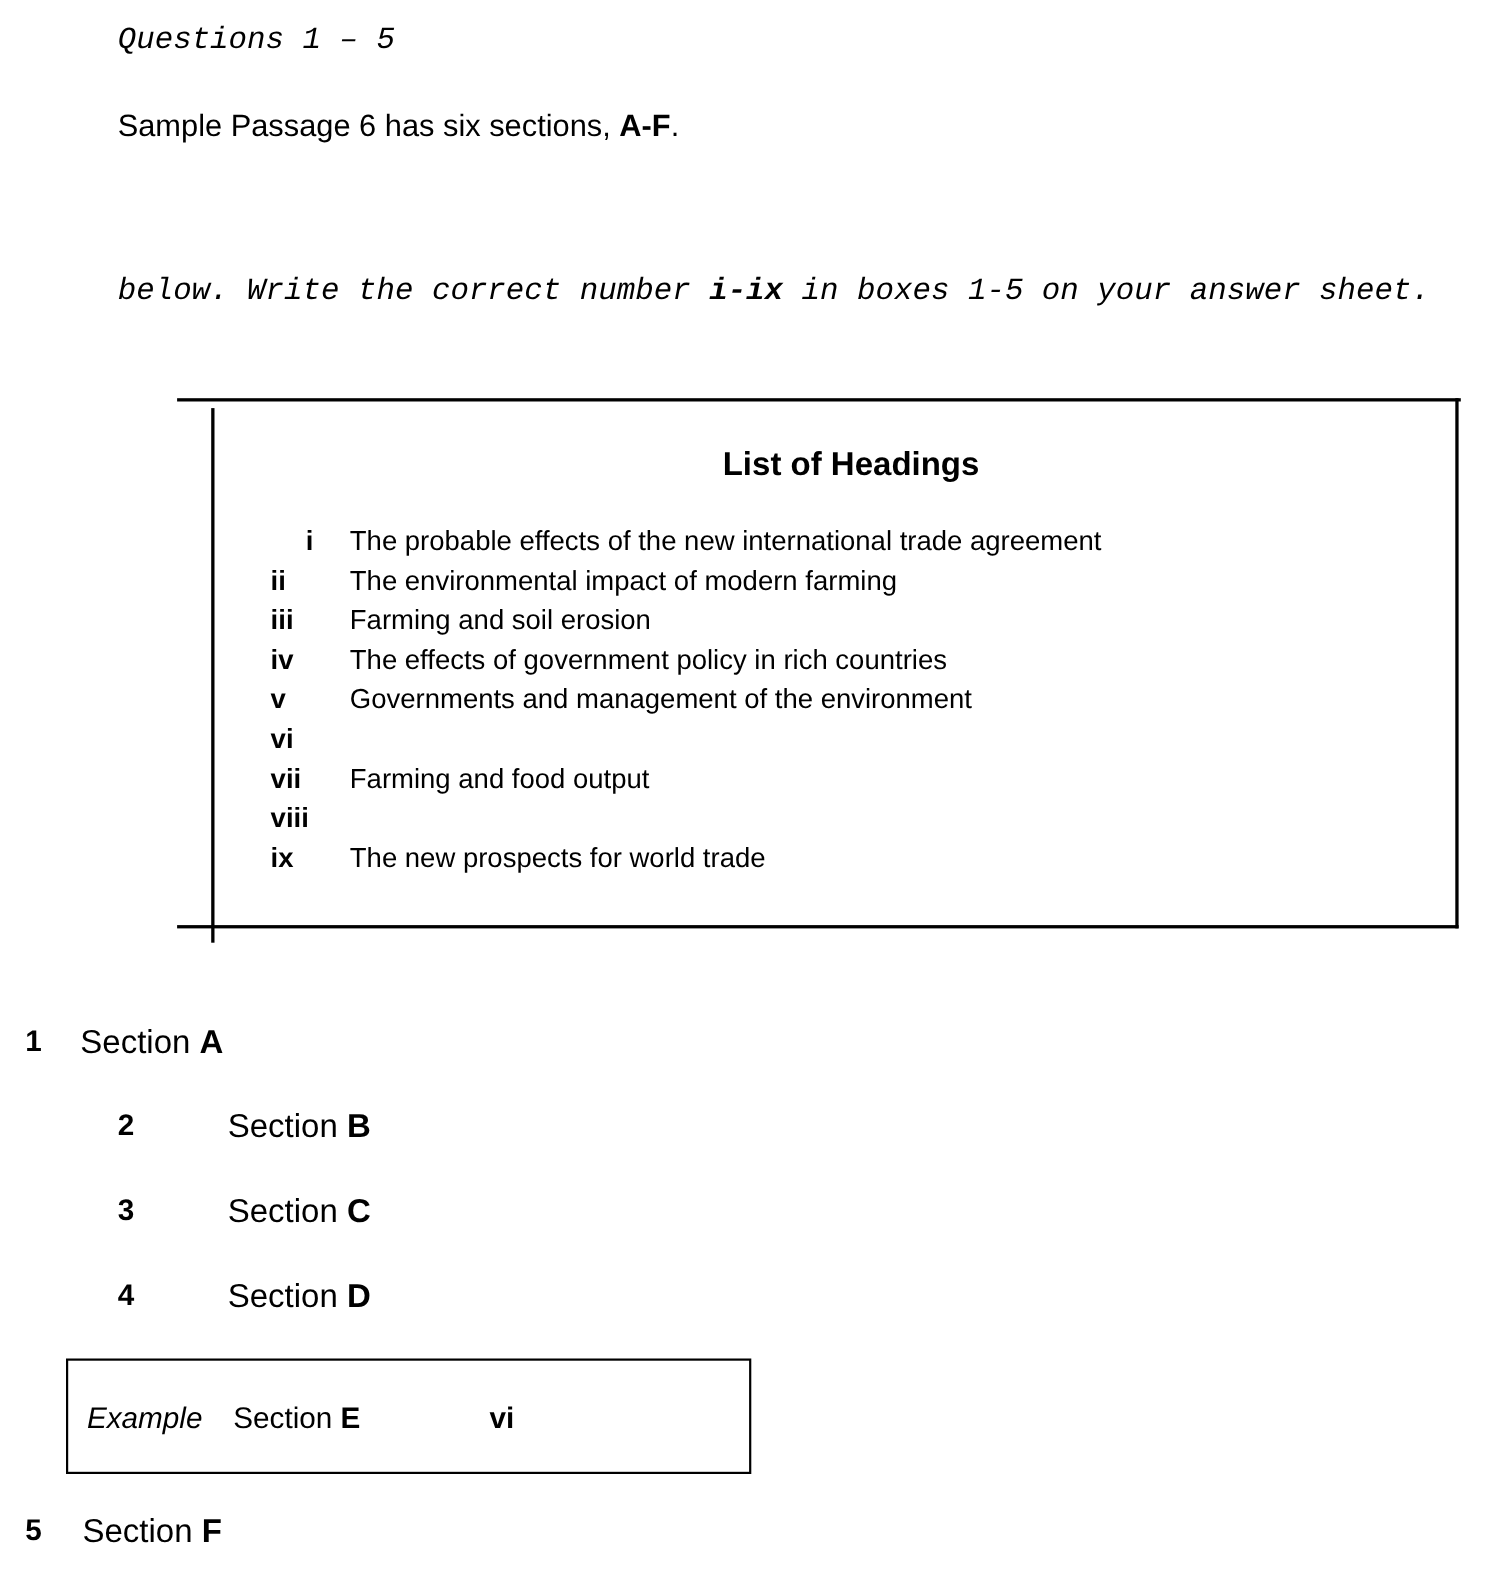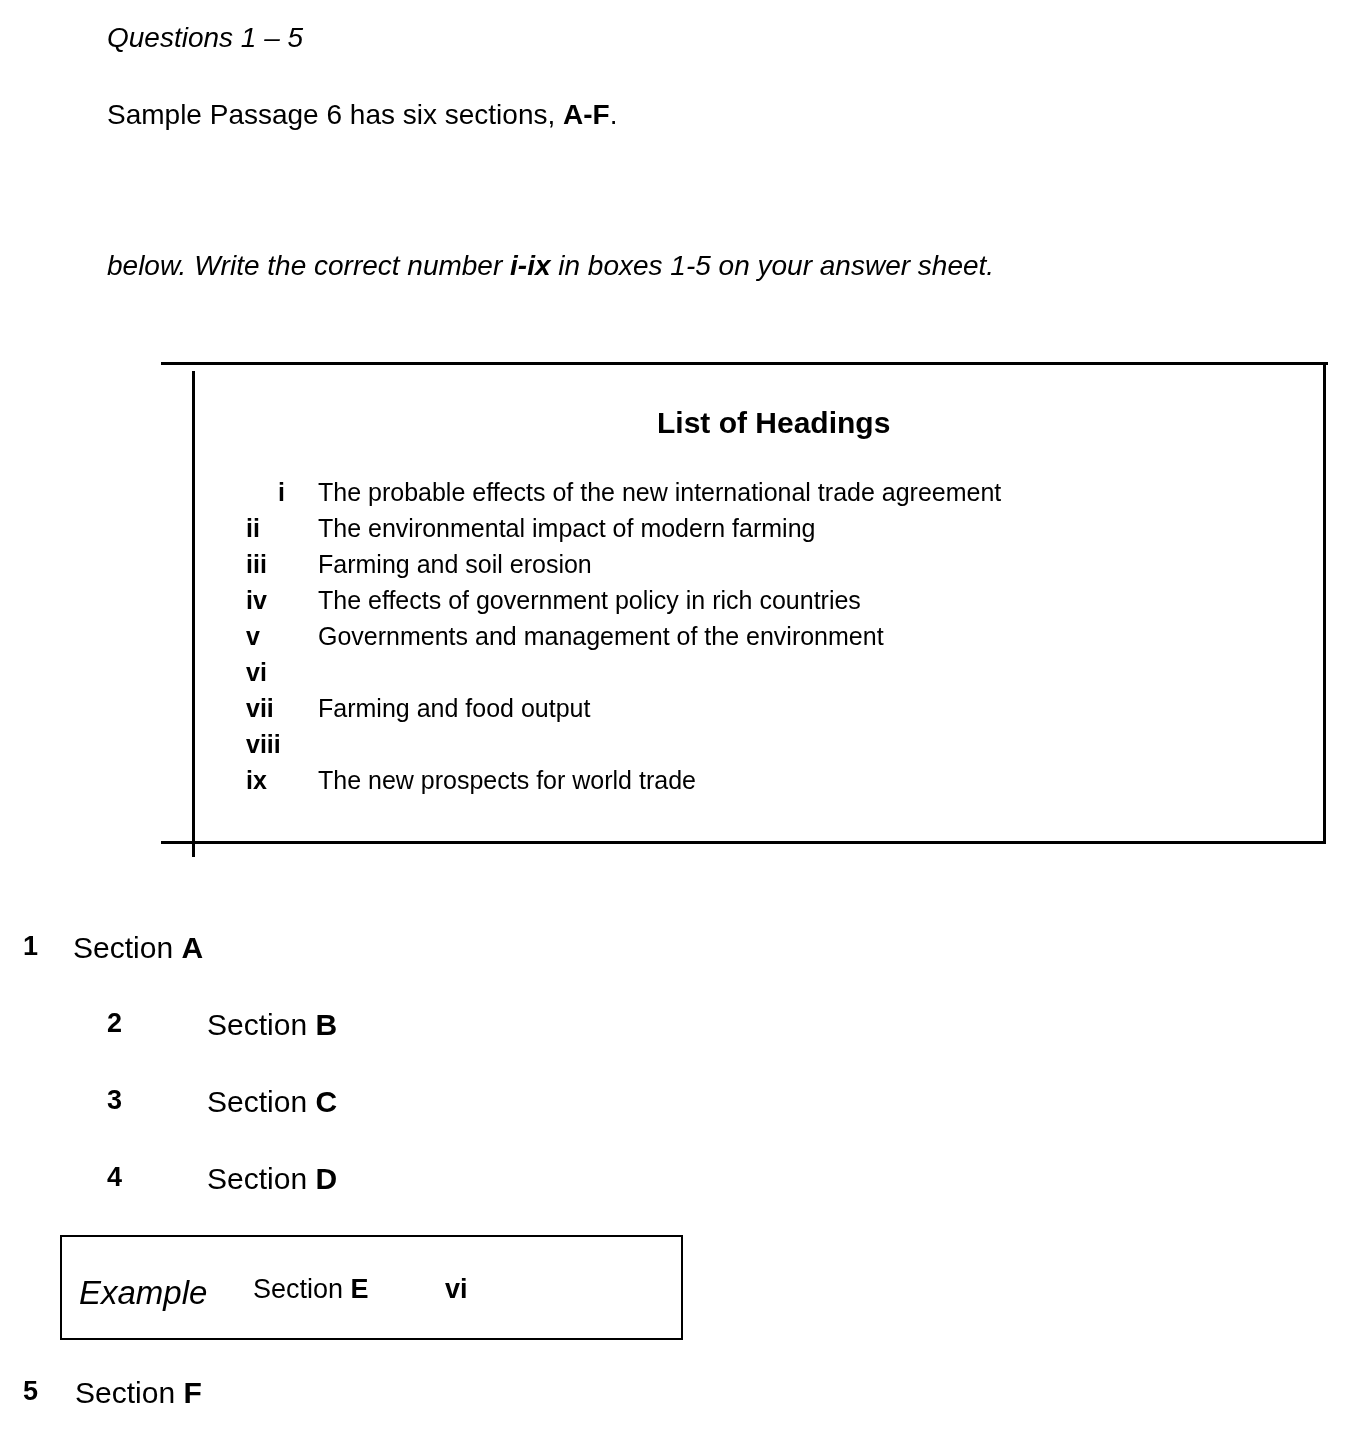--- a/index.html
+++ b/index.html
@@ -12,21 +12,21 @@
     font-family: "Liberation Sans", sans-serif;
     overflow: hidden;
   }
   .para {
     position: absolute;
     left: 107px;
     font-size: 28px;
     line-height: 34px;
     white-space: nowrap;
   }
-  .italic { font-style: italic; }
+  .italic { font-style: italic; font-family: Liberation Mono, monospace; }
   .b { font-weight: bold; }
   .line { position: absolute; background: #000000; }
   .box-title {
     position: absolute;
     left: 657px;
     font-size: 30px;
     font-weight: bold;
     white-space: nowrap;
   }
   .h-row { position: absolute; left: 0; width: 100%; height: 36px; font-size: 25px; line-height: 30px; }
@@ -36,22 +36,22 @@
   .q-label { position: absolute; font-size: 30px; white-space: nowrap; }
   .example-box {
     position: absolute;
     left: 60px;
     top: 1235px;
     width: 619px;
     height: 101px;
     border: 2px solid #000000;
     background: #ffffff;
   }
-  .ex-label { position: absolute; left: 17px; top: 37px; font-size: 33px; font-style: italic; white-space: nowrap; }
-  .ex-section { position: absolute; left: 150px; top: 37px; font-size: 27px; white-space: nowrap; margin-left: 41px; }
+  .ex-label { position: absolute; left: 17px; top: 37px; font-size: 27px; font-style: italic; white-space: nowrap; }
+  .ex-section { position: absolute; left: 150px; top: 37px; font-size: 27px; white-space: nowrap; }
   .ex-answer { position: absolute; left: 383px; top: 37px; font-size: 27px; font-weight: bold; white-space: nowrap; }
 </style>
 </head>
 <body>
 
 <div class="page">
 
   <div class="para italic" style="top:21px">
     <span>Questions 1 – 5</span>
   </div>

